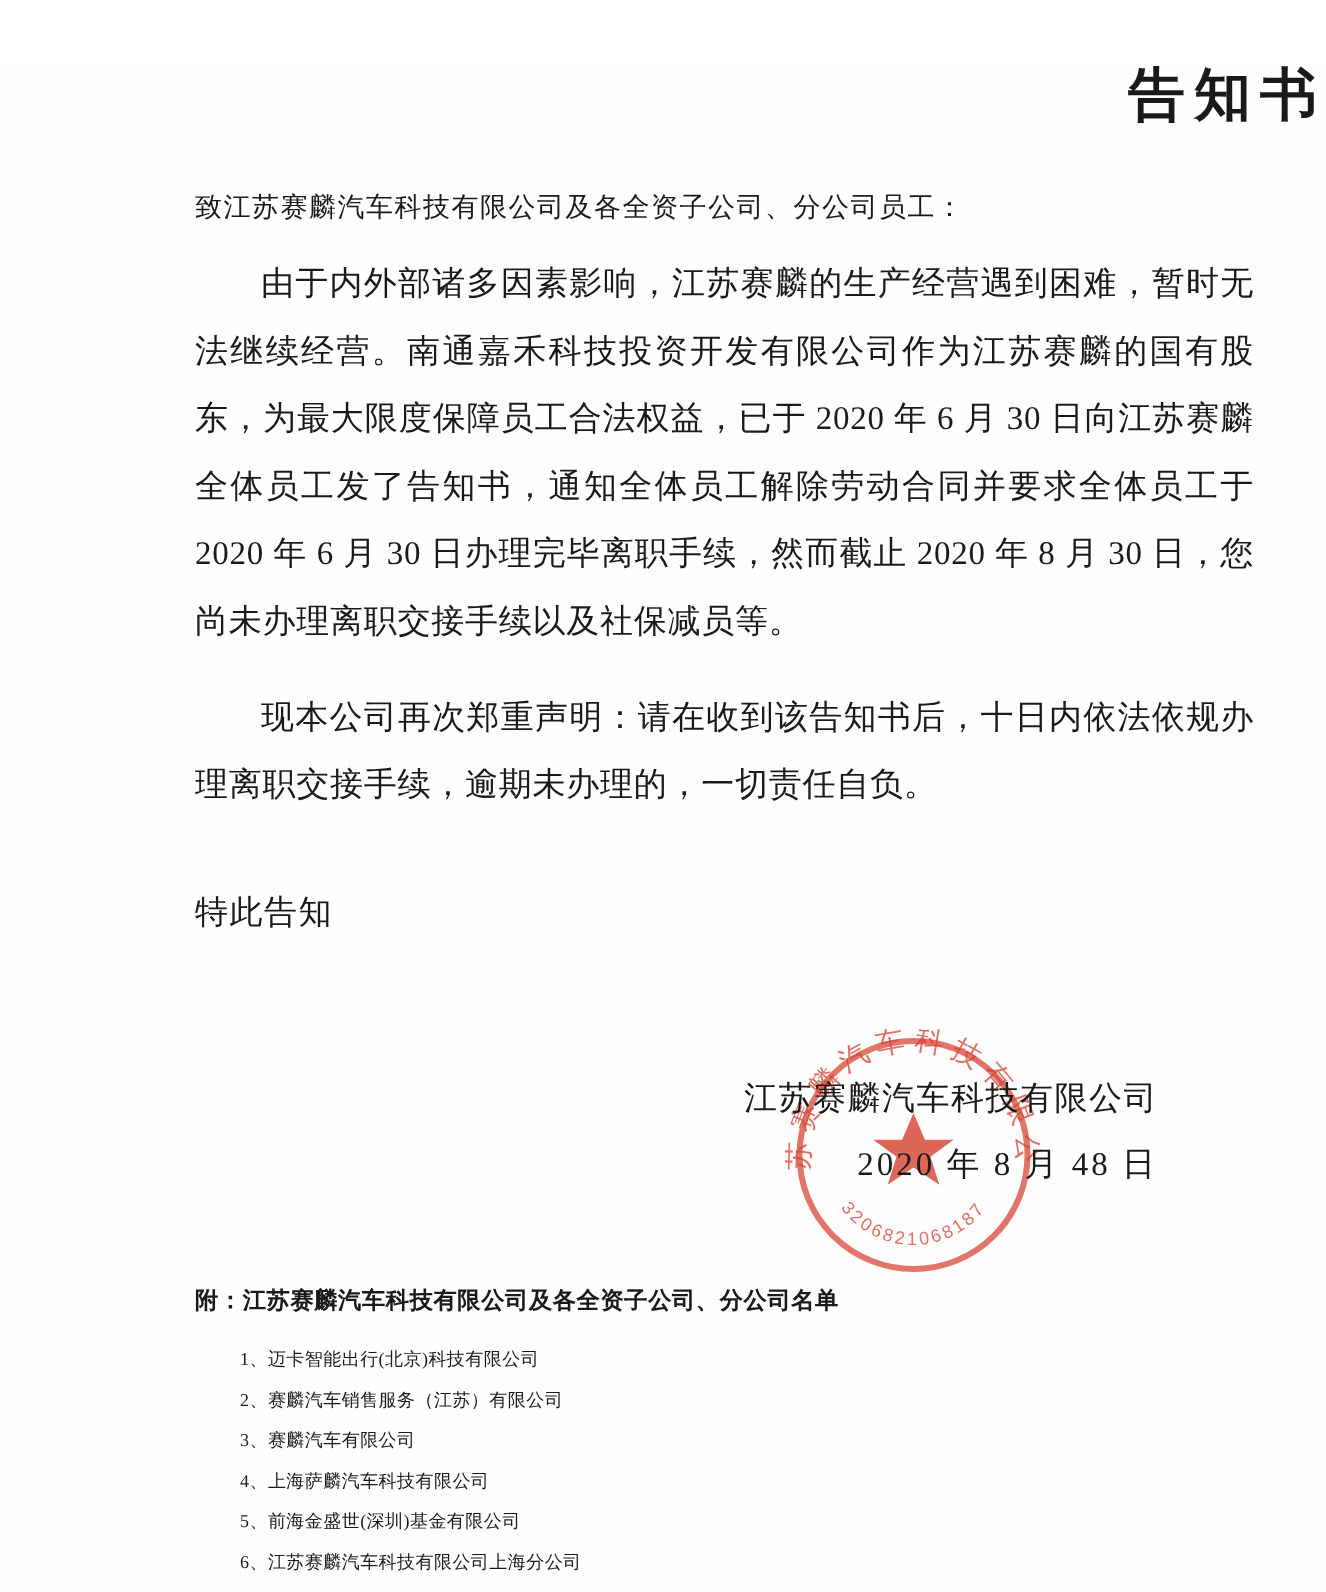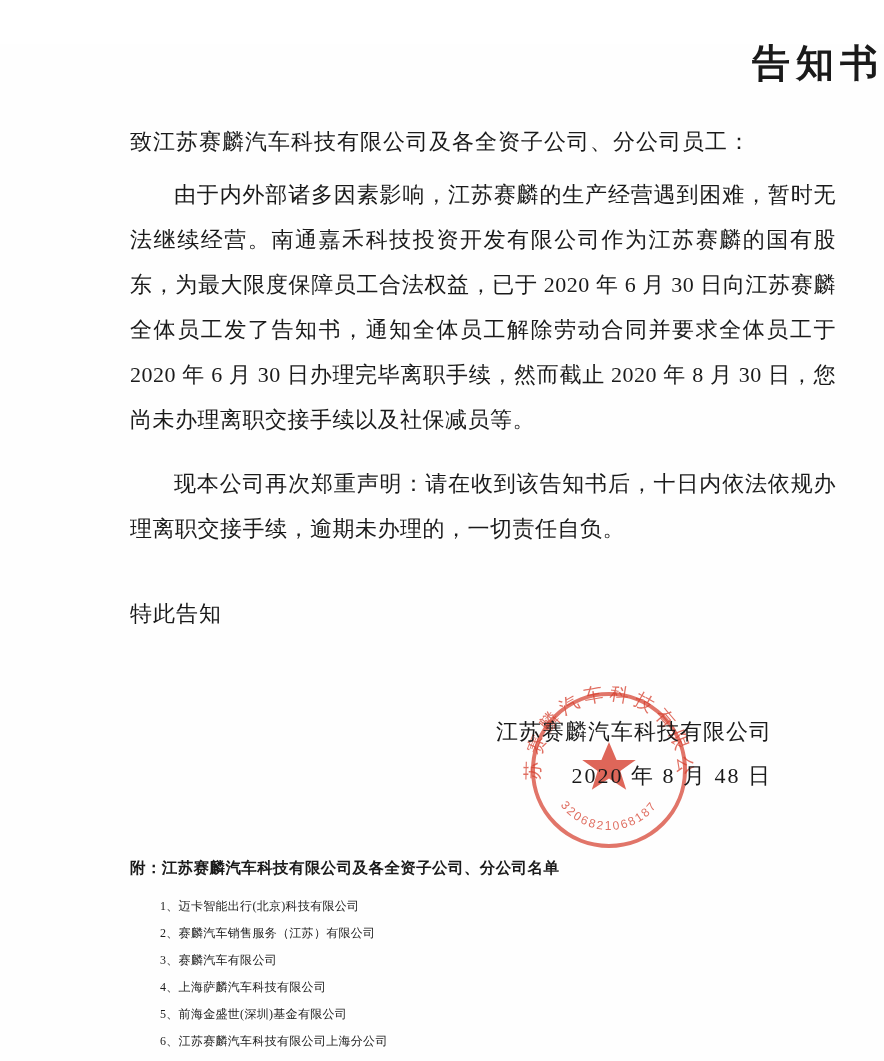--- a/index.html
+++ b/index.html
@@ -25,21 +25,21 @@
     text-align: right;
     font-size: 38px;
     font-weight: bold;
     letter-spacing: 6px;
     margin: 38px 0 0 0;
     font-family: "Liberation Serif", "DejaVu Serif", serif;
   }
   .salutation {
     margin: 36px 0 0 0;
     padding: 0 112px 0 130px;
-    font-size: 22px;
+    font-size: 18px;
     line-height: 1.5;
     letter-spacing: 1px;
   }
   .body-para {
     padding: 0 48px 0 130px;
     font-size: 22px;
     line-height: 2.05;
     text-align: justify;
     text-justify: inter-ideograph;
     letter-spacing: 0.5px;

